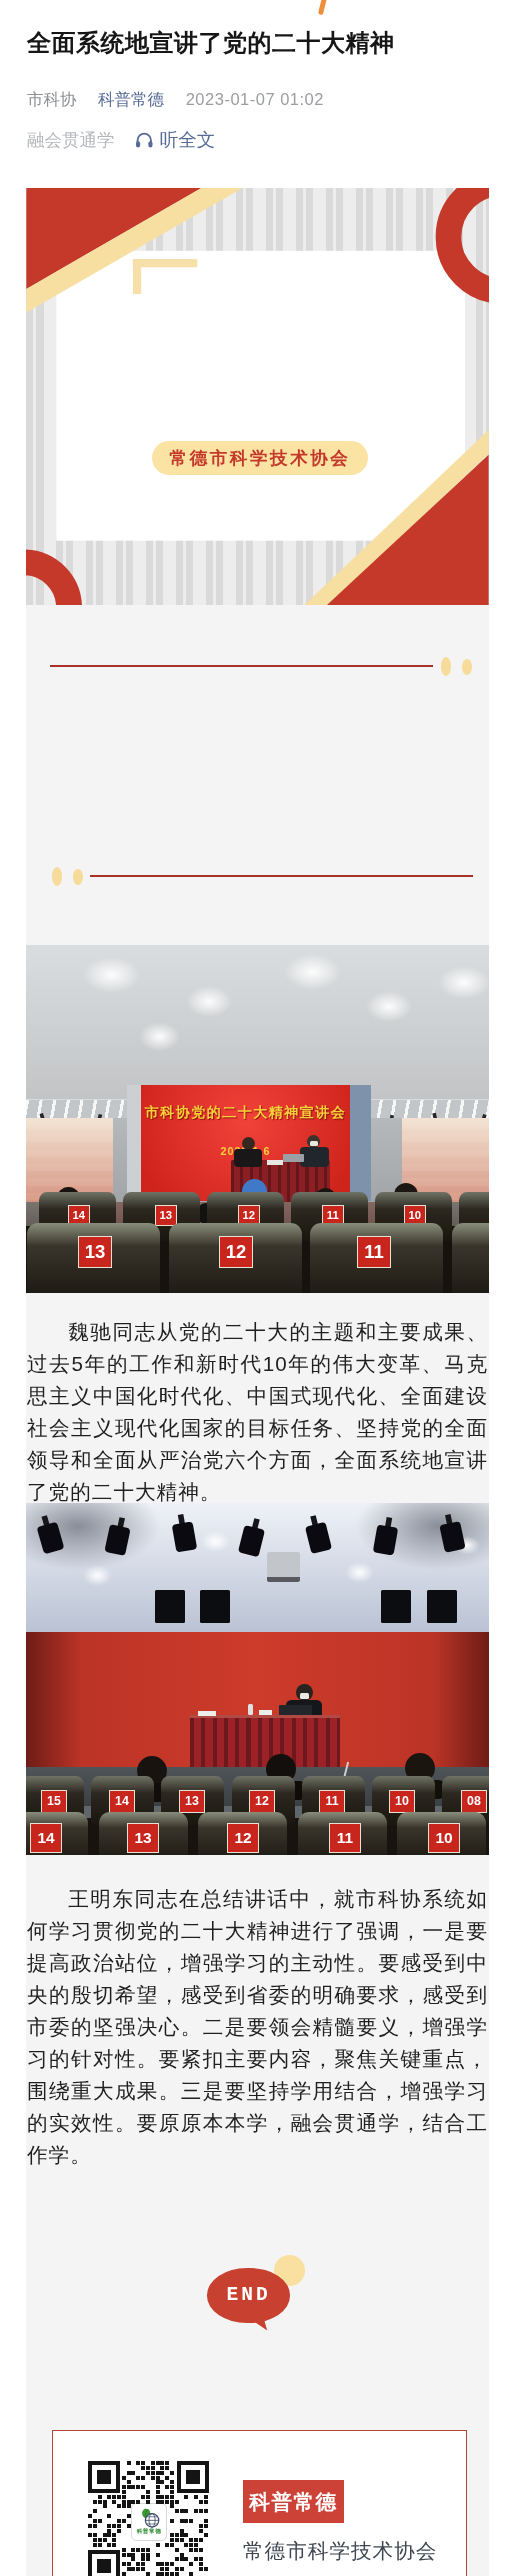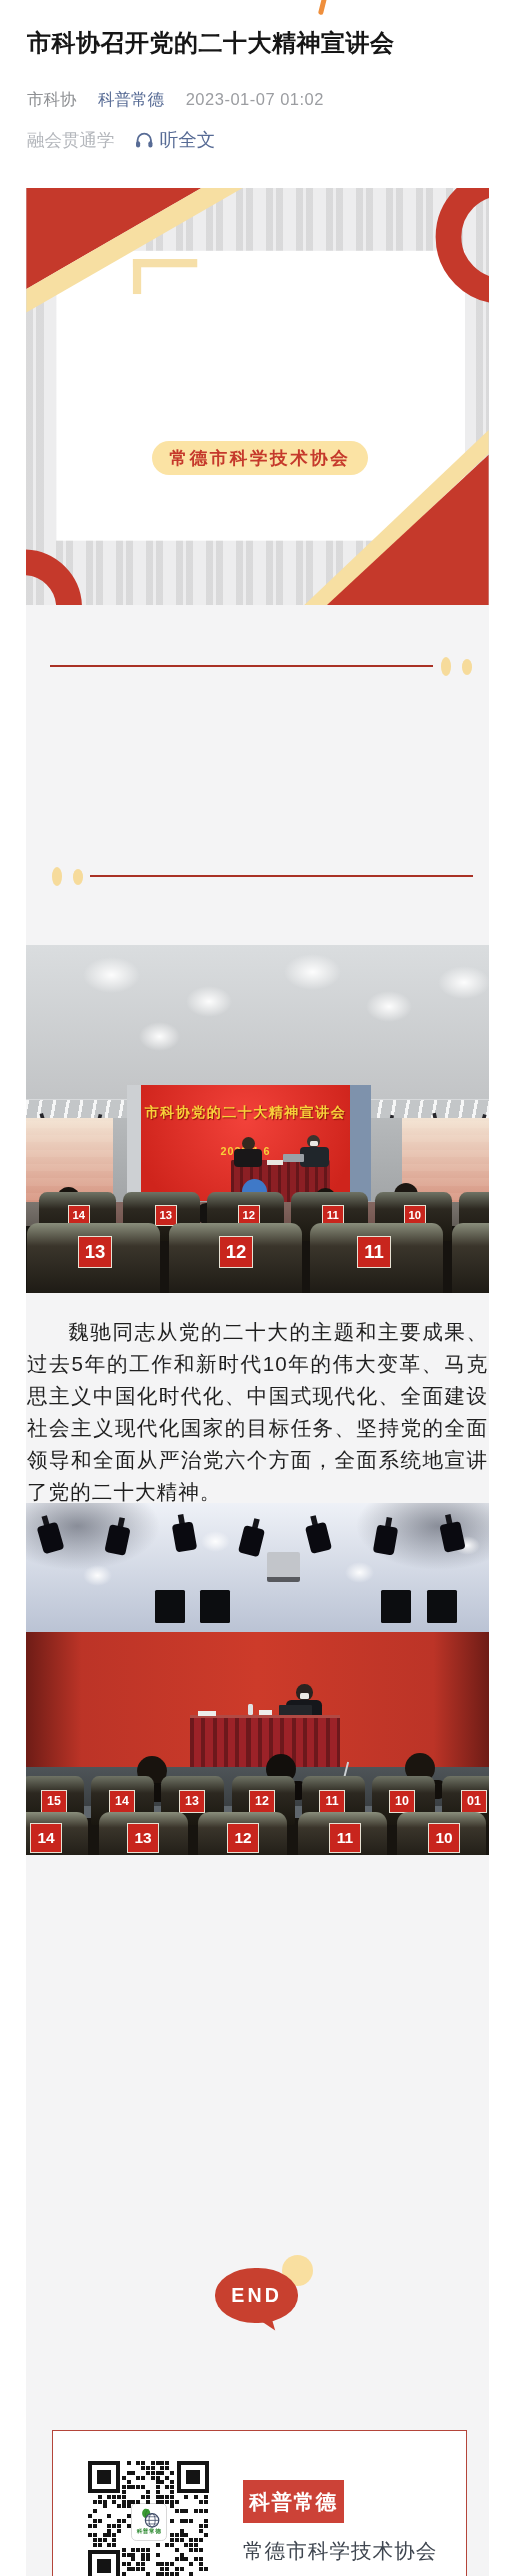--- a/index.html
+++ b/index.html
@@ -34,21 +34,21 @@
   .photo{left:0;width:463px;overflow:hidden;background:#222;}
   .glow{position:absolute;border-radius:50%;background:radial-gradient(closest-side,rgba(255,255,255,.95),rgba(255,255,255,0));}
   .slight{position:absolute;width:15.5px;height:23px;background:#101013;border-radius:3.1px;box-shadow:0 -13.4px 0 -6.2px #26262b;}
   .slight2{position:absolute;width:20.6px;height:28px;background:#0a0a10;border-radius:4.1px;box-shadow:0 -16.5px 0 -7.7px #15151a;}
   .seat{position:absolute;border-radius:11.3px 11.3px 3.1px 3.1px;background:linear-gradient(180deg,#8a8e7c 0,#3a352b 32%,#1d1a14 100%);}
   .seat2{position:absolute;border-radius:8.2px 8.2px 2.1px 2.1px;background:linear-gradient(180deg,#6f7365 0,#2c2820 35%,#19160f 100%);}
   .plate{position:absolute;background:#c8251d;border:1px solid #e7e2d4;color:#fff;font-weight:700;
          display:flex;align-items:center;justify-content:center;}
   .head{position:absolute;border-radius:50%;}
   
-  .end-wrap{left:208px;top:2252px;width:108px;height:88px;}
+  .end-wrap{left:200px;top:2252px;width:108px;height:88px;font-family:Liberation Mono, monospace;}
   .end-circle{position:absolute;left:74px;top:3.1px;width:31px;height:31px;border-radius:50%;background:#f9dfa0;}
   .end-bubble{position:absolute;left:7.2px;top:15.5px;width:83px;height:55px;background:#c8402f;border-radius:40px/27px;
     display:flex;align-items:center;justify-content:center;color:#fff;font-size:19.6px;font-weight:700;letter-spacing:3.1px;}
   .end-tail{position:absolute;left:50px;top:63px;width:0;height:0;border-left:15.5px solid transparent;border-top:18.5px solid #c8402f;transform:rotate(-16deg);}
   
   .footer-card{left:52px;top:2430px;width:413px;height:181px;background:#ffffff;border:1px solid #b4453a;}
   .qr{position:absolute;left:35px;top:30px;width:121px;height:121px;background:#fff;}
   .qr-cell{position:absolute;background:#141414;}
   .finder{position:absolute;width:24px;height:24px;border:4.6px solid #141414;background:#fff;}
   .finder::after{content:"";position:absolute;left:4.6px;top:4.6px;width:14.4px;height:14.4px;background:#141414;}
@@ -66,21 +66,21 @@
   .slide-body{position:absolute;left:41px;top:36px;width:181px;font-size:6.2px;line-height:7.2px;color:#6f3b35;opacity:.9;}
   .slide-footer{position:absolute;left:20.6px;top:72px;width:247px;font-size:6.2px;color:#b23a2b;white-space:nowrap;overflow:hidden;}
 </style>
 </head>
 <body>
 
 <div id="page">
 
   <div class="abs top-slash"></div>
 
-  <div class="abs article-title">市科协召开党的二十大精神宣讲会</div>
+  <div class="abs article-title">全面系统地宣讲了党的二十大精神</div>
   <div class="abs meta-row">
     <span class="meta-author">市科协</span>
     <span class="meta-account">科普常德</span>
     <span class="meta-time">2023-01-07 01:02</span>
   </div>
   <div class="abs pub-row">
     <span class="pub-loc">融会贯通学</span>
     <span class="listen-btn">
       <svg width="18.5" height="17.5" viewBox="0 0 36 34">
         <path d="M5 26 v-8 a13 13 0 0 1 26 0 v8" fill="none" stroke="#576b95" stroke-width="3.6" stroke-linecap="round"></path>
@@ -238,33 +238,34 @@
       <div class="seat2" style="left:206px;top:273px;width:63px;height:49px;"></div>
       <div class="seat2" style="left:276px;top:273px;width:63px;height:49px;"></div>
       <div class="seat2" style="left:346px;top:273px;width:63px;height:49px;"></div>
       <div class="seat2" style="left:416px;top:273px;width:63px;height:49px;"></div>
       <div class="plate" style="left:15px;top:287px;width:24px;height:20.6px;font-size:12.4px;">15</div>
       <div class="plate" style="left:83px;top:287px;width:24px;height:20.6px;font-size:12.4px;">14</div>
       <div class="plate" style="left:153px;top:287px;width:24px;height:20.6px;font-size:12.4px;">13</div>
       <div class="plate" style="left:223px;top:287px;width:24px;height:20.6px;font-size:12.4px;">12</div>
       <div class="plate" style="left:293px;top:287px;width:24px;height:20.6px;font-size:12.4px;">11</div>
       <div class="plate" style="left:363px;top:287px;width:24px;height:20.6px;font-size:12.4px;">10</div>
-      <div class="plate" style="left:435px;top:287px;width:24px;height:20.6px;font-size:12.4px;">01</div>
+      <div class="plate" style="left:435px;top:287px;width:24px;height:20.6px;font-size:12.4px;">08</div>
       <div class="seat" style="left:-27px;top:309px;width:89px;height:49px;"></div>
       <div class="seat" style="left:73px;top:309px;width:89px;height:49px;"></div>
       <div class="seat" style="left:172px;top:309px;width:89px;height:49px;"></div>
       <div class="seat" style="left:272px;top:309px;width:89px;height:49px;"></div>
       <div class="seat" style="left:371px;top:309px;width:89px;height:49px;"></div>
       <div class="plate" style="left:4.1px;top:320px;width:30px;height:28px;font-size:15.5px;">14</div>
       <div class="plate" style="left:101px;top:320px;width:30px;height:28px;font-size:15.5px;">13</div>
       <div class="plate" style="left:201px;top:320px;width:30px;height:28px;font-size:15.5px;">12</div>
       <div class="plate" style="left:303px;top:320px;width:30px;height:28px;font-size:15.5px;">11</div>
       <div class="plate" style="left:402px;top:320px;width:30px;height:28px;font-size:15.5px;">10</div>
     </div>
 
+    <div class="abs para" style="left:1px;top:1278px;width:461px;">王明东同志在总结讲话中，就市科协系统如何学习贯彻党的二十大精神进行了强调，一是要提高政治站位，增强学习的主动性。要感受到中央的殷切希望，感受到省委的明确要求，感受到市委的坚强决心。二是要领会精髓要义，增强学习的针对性。要紧扣主要内容，聚焦关键重点，围绕重大成果。三是要坚持学用结合，增强学习的实效性。要原原本本学，融会贯通学，结合工作学。</div>
   </div>
 
   <div class="abs end-wrap">
     <div class="end-circle"></div>
     <div class="end-tail"></div>
     <div class="end-bubble">END</div>
   </div>
 
   <div class="abs footer-card">
     <div class="qr" id="qr">

